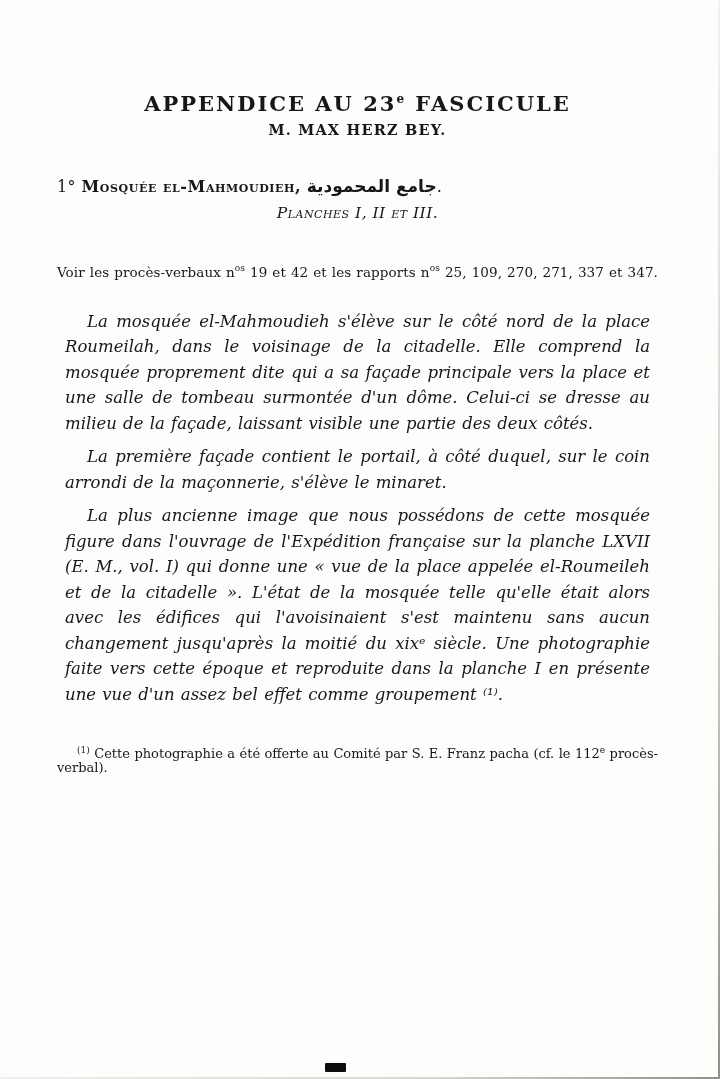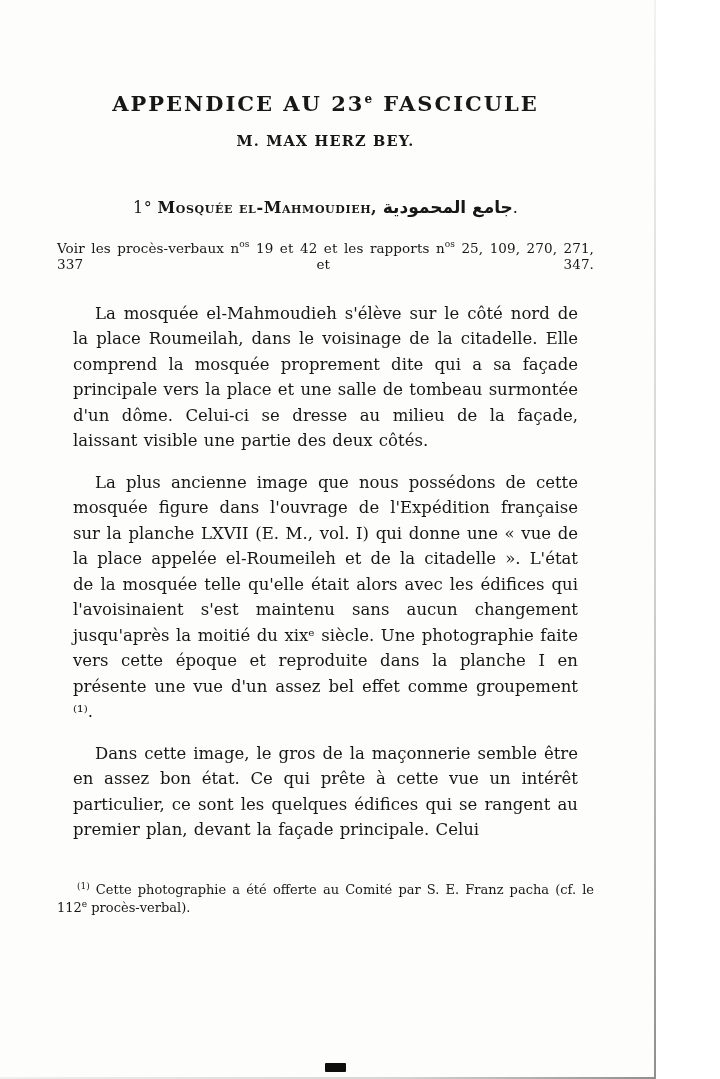--- a/index.html
+++ b/index.html
@@ -2,21 +2,21 @@
 <html><head>
 <meta charset="utf-8">
 <style>
   html, body {
     margin: 0;
     padding: 0;
     background: #ffffff;
   }
   .page {
     position: relative;
-    width: 656px;
+    width: 720px;
     height: 1079px;
     box-sizing: border-box;
     background: #fdfdfc;
     color: #171717;
     padding: 92px 62px 0 57px;
     font-family: "DejaVu Serif", "Liberation Serif", serif;
     overflow: hidden;
   }
   .title {
     margin: 0;
@@ -28,29 +28,28 @@
   }
   .title sup { font-size: 12px; }
   .byline-label {
     margin-top: 23px;
     text-align: center;
     font-weight: bold;
     font-size: 10px;
     letter-spacing: 1.5px;
   }
   .author {
-    margin-top: 17px;
+    margin-top: 6px;
     text-align: center;
     font-weight: bold;
     font-size: 14.5px;
     letter-spacing: 1.2px;
   }
   .section-heading {
-    margin-top: 48px;
-    text-align: center;
+    margin-top: 38px;
     font-size: 16px;
     letter-spacing: 0.4px;
   }
   .sec-name {
     font-variant: small-caps;
     font-weight: 600;
     letter-spacing: 0.6px;
   }
   .sec-arabic {
     font-family: "DejaVu Sans", sans-serif;
@@ -59,37 +58,38 @@
   }
   .plates {
     margin-top: 8px;
     text-align: center;
     font-style: italic;
     font-variant: small-caps;
     font-size: 15.5px;
     letter-spacing: 0.5px;
   }
   .reference {
-    margin-top: 22px;
+    margin-top: 41px;
     font-size: 13.5px;
     text-align: justify;
     text-align-last: justify;
     letter-spacing: 0.1px;
   }
   .reference sup { font-size: 9px; }
   .body-text {
     margin-top: 29px;
     font-size: 16.5px;
     line-height: 25.5px;
     text-align: justify;
     word-spacing: 1px;
   }
   .body-text p {
-    margin: 16px;
+    margin: 8px;
     text-indent: 22px;
+    font-style: italic;
   }
   .footnote {
     margin-top: 36px;
     font-size: 13px;
     line-height: 14px;
     text-align: justify;
     text-indent: 20px;
   }
   .footnote sup { font-size: 9px; }
   .ink-blot {
@@ -127,27 +127,28 @@
 
 
   <div class="author">M. MAX HERZ BEY.</div>
 
   <div class="section-heading">
     <span class="sec-num">1°</span>
     <span class="sec-name">Mosquée el-Mahmoudieh,</span>
     <span class="sec-arabic" dir="rtl">جامع المحمودية</span><span>.</span>
   </div>
 
+  <div class="plates">Planches I, II et III.</div>
 
   <div class="reference"><span>Voir les procès-verbaux n</span><sup>os</sup><span> 19 et 42 et les rapports n</span><sup>os</sup><span> 25, 109, 270, 271, 337 et 347.</span></div>
 
   <div class="body-text">
     <p>La mosquée el-Mahmoudieh s'élève sur le côté nord de la place Roumeilah, dans le voisinage de la citadelle. Elle comprend la mosquée proprement dite qui a sa façade principale vers la place et une salle de tombeau surmontée d'un dôme. Celui-ci se dresse au milieu de la façade, laissant visible une partie des deux côtés.</p>
+    <p>La première façade contient le portail, à côté duquel, sur le coin arrondi de la maçonnerie, s'élève le minaret.</p>
     <p>La plus ancienne image que nous possédons de cette mosquée figure dans l'ouvrage de l'Expédition française sur la planche LXVII (E. M., vol. I) qui donne une « vue de la place appelée el-Roumeileh et de la citadelle ». L'état de la mosquée telle qu'elle était alors avec les édifices qui l'avoisinaient s'est maintenu sans aucun changement jusqu'après la moitié du xixᵉ siècle. Une photographie faite vers cette époque et reproduite dans la planche I en présente une vue d'un assez bel effet comme groupement ⁽¹⁾.</p>
-    <p>Dans cette image, le gros de la maçonnerie semble être en assez bon état. Ce qui prête à cette vue un intérêt particulier, ce sont les quelques édifices qui se rangent au premier plan, devant la façade principale. Celui</p>
   </div>
 
   <div class="footnote"><sup>(1)</sup><span> Cette photographie a été offerte au Comité par S. E. Franz pacha (cf. le 112</span><sup>e</sup><span> procès-verbal).</span></div>
 
   <div class="ink-blot"></div>
   <div class="edge-right"></div>
   <div class="edge-bottom"></div>
 
 </div>
 

